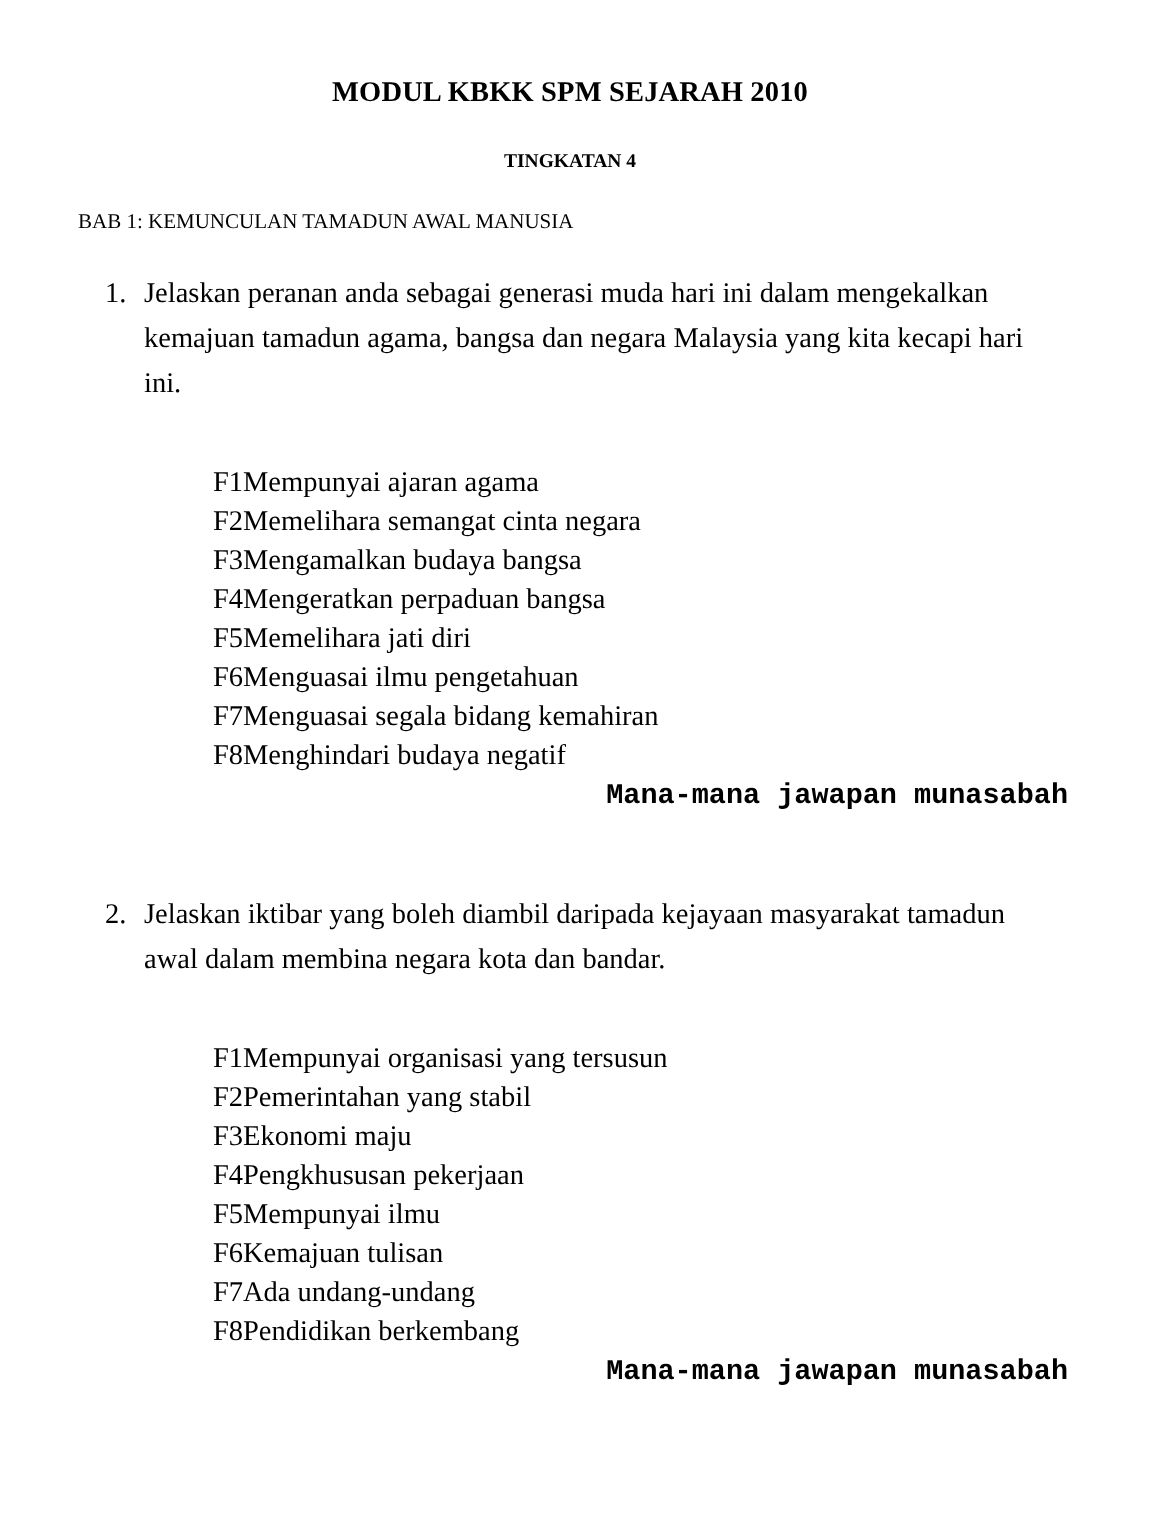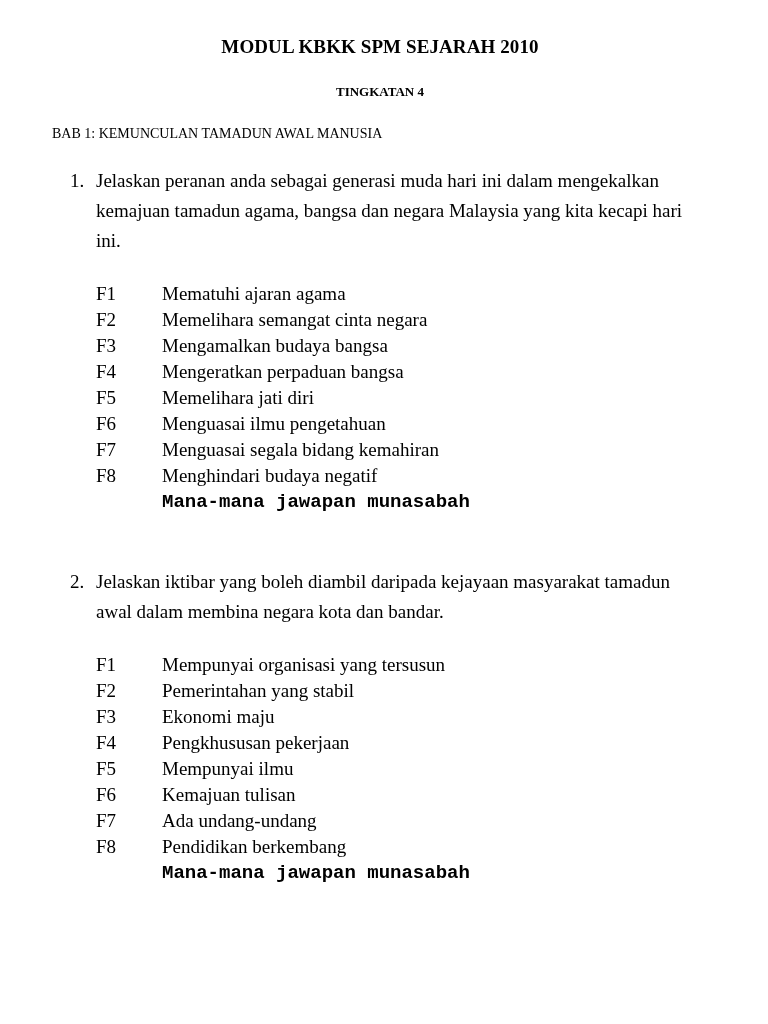--- a/index.html
+++ b/index.html
@@ -11,21 +11,21 @@
     height: 1024px;
     background: #ffffff;
     font-family: "Liberation Serif", serif;
     color: #000000;
     overflow: hidden;
   }
   .page {
     width: 768px;
     height: 1024px;
     box-sizing: border-box;
-    padding: 26px 56px 0 48px;
+    padding: 41px 56px 0 48px;
     position: relative;
   }
   .title-main {
     text-align: center;
     font-weight: bold;
     font-size: 19px;
     letter-spacing: 0.1px;
     margin: 10px 0 0 0;
   }
   .title-sub {
@@ -50,22 +50,23 @@
     flex: 0 0 26px;
     font-size: 19px;
     line-height: 30px;
   }
   .q-text {
     font-size: 19px;
     line-height: 30px;
     max-width: 600px;
   }
   .facts {
-    margin-top: 25px;
+    margin-top: 38px;
     padding-left: 48px;
+    text-align: right;
   }
   .fact-row {
     display: flex;
     line-height: 26px;
   }
   .fact-code {
     width: 66px;
     flex: 0 0 66px;
     font-size: 19px;
   }
@@ -93,21 +94,21 @@
   <div class="chapter">BAB 1: KEMUNCULAN TAMADUN   AWAL MANUSIA</div>
 
   <div class="question">
     <div class="q-num">1.</div>
     <div class="q-text">Jelaskan peranan anda sebagai generasi muda hari ini dalam mengekalkan kemajuan tamadun agama, bangsa dan negara Malaysia yang kita kecapi hari ini.</div>
   </div>
 
   <div class="facts">
     <div class="fact-row">
       <div class="fact-code">F1</div>
-      <div class="fact-text">Mematuhi ajaran agama</div>
+      <div class="fact-text">Mempunyai ajaran agama</div>
     </div>
     <div class="fact-row">
       <div class="fact-code">F2</div>
       <div class="fact-text">Memelihara semangat cinta negara</div>
     </div>
     <div class="fact-row">
       <div class="fact-code">F3</div>
       <div class="fact-text">Mengamalkan budaya bangsa</div>
     </div>
     <div class="fact-row">

